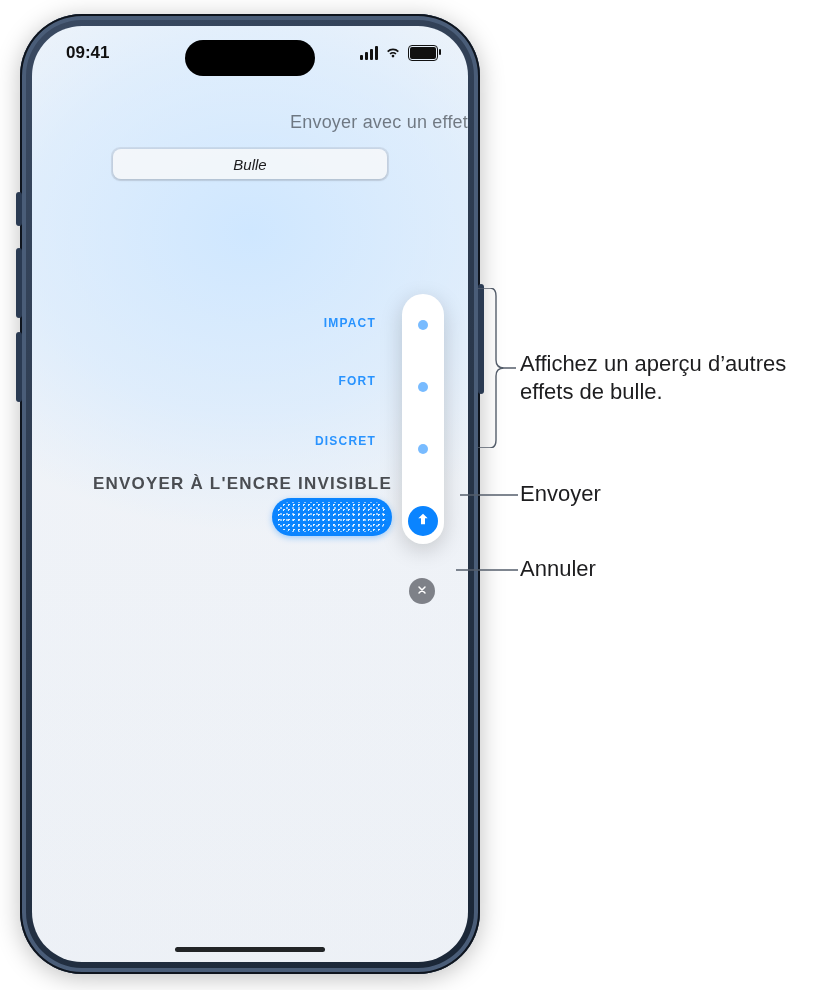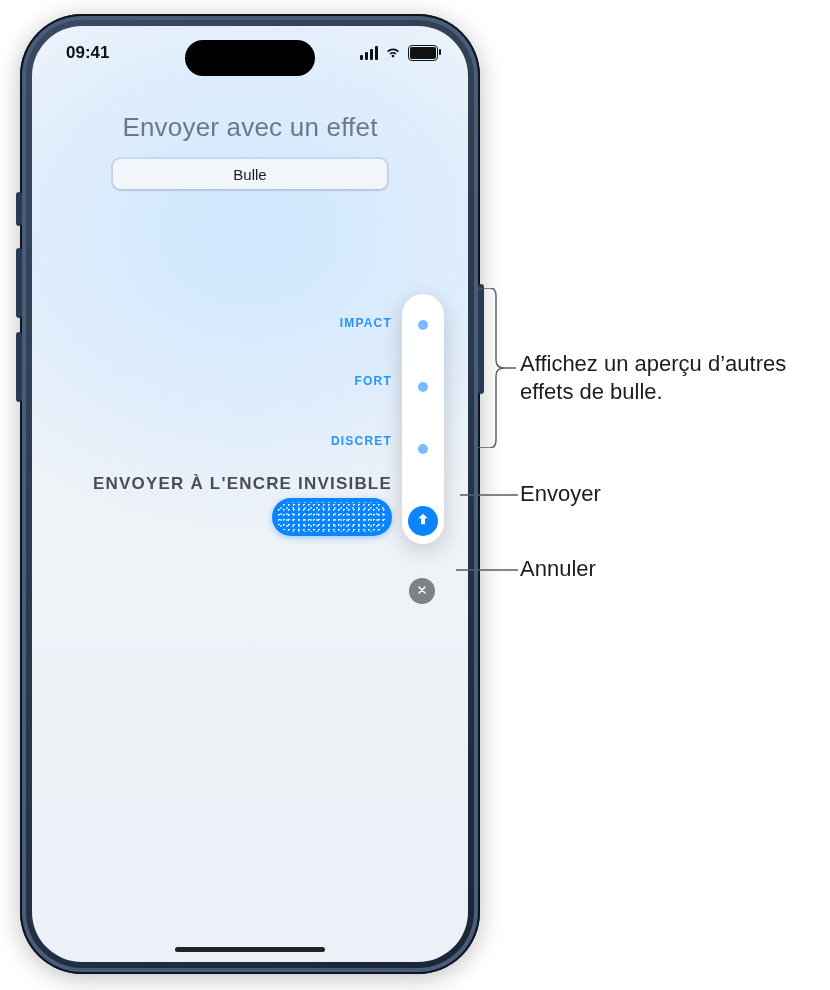--- a/index.html
+++ b/index.html
@@ -98,43 +98,45 @@
   .battery i{position:absolute;left:1px;top:1px;bottom:1px;right:1px;background:#111;border-radius:2px;}
 
   
   .hdr{
     position:absolute;
     top:86px;left:0;right:0;
     text-align:center;
   }
   .hdr h1{
     margin:0;
-    font-size:26px;
+    font-size:18px;
     font-weight:400;
     color:rgba(20,24,30,0.55);
     letter-spacing:.2px;
+    text-align:right;
   }
   .seg{
     margin:14px auto 0;
     width:278px;
     height:34px;
     background:var(--seg-bg);
     border-radius:9px;
     display:flex;
     padding:2px;
     box-sizing:border-box;
   }
   .seg .seg-item{
     flex:1;
     display:flex;
     align-items:center;
     justify-content:center;
     font-size:15px;
     color:#1c1c1e;
     border-radius:8px;
+    font-style:italic;
   }
   .seg .seg-item.active{
     background:var(--seg-fg);
     box-shadow:0 1px 3px rgba(0,0,0,.15);
     font-weight:500;
   }
 
   
   .picker{
     position:absolute;
@@ -159,21 +161,21 @@
   }
   .send-btn{
     width:30px;height:30px;border-radius:50%;
     background:var(--accent);
     display:flex;align-items:center;justify-content:center;
   }
   .send-btn svg{width:16px;height:16px;}
 
   .eff-label{
     position:absolute;
-    right:76px;
+    right:92px;
     font-size:12px;
     letter-spacing:1.2px;
     font-weight:600;
     color:var(--accent);
     text-align:right;
     opacity:.85;
   }
   .lbl-impact{top:290px;}
   .lbl-fort{top:348px;}
   .lbl-discret{top:408px;}

